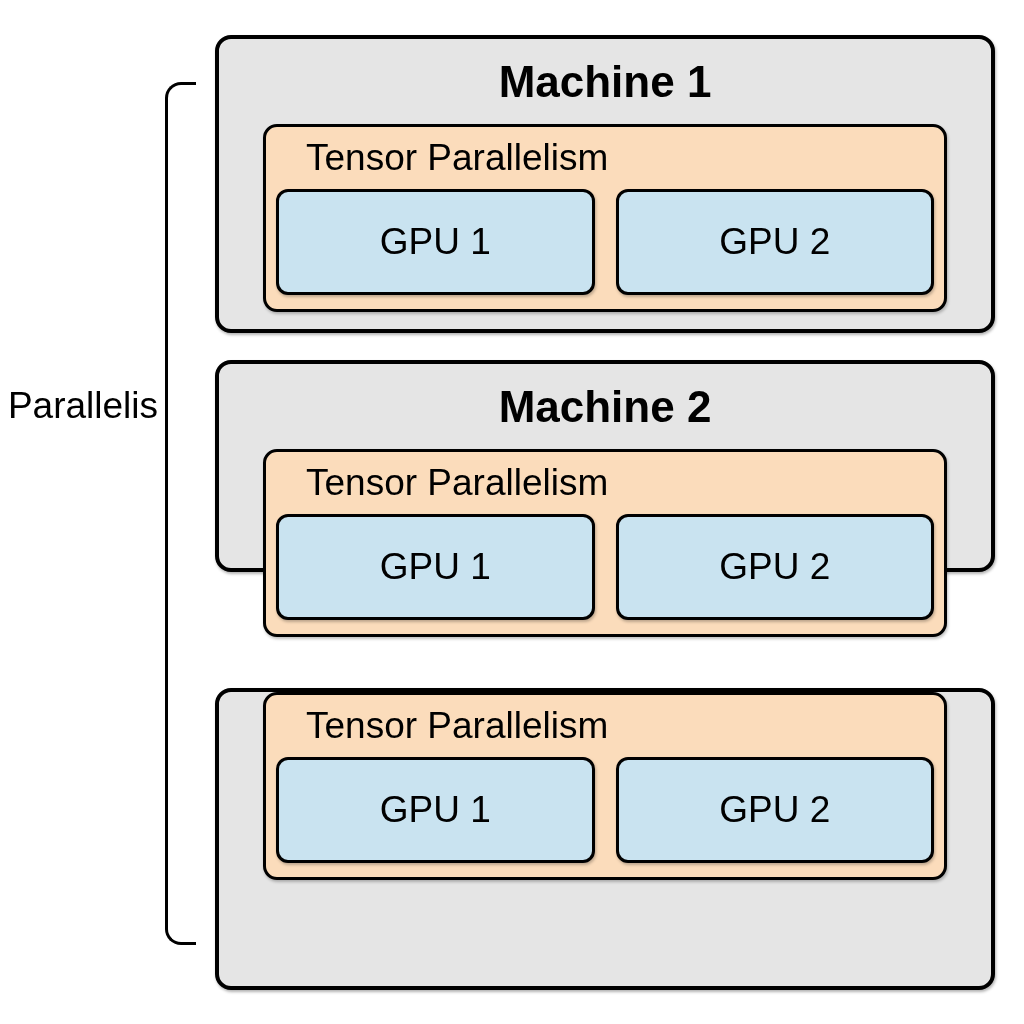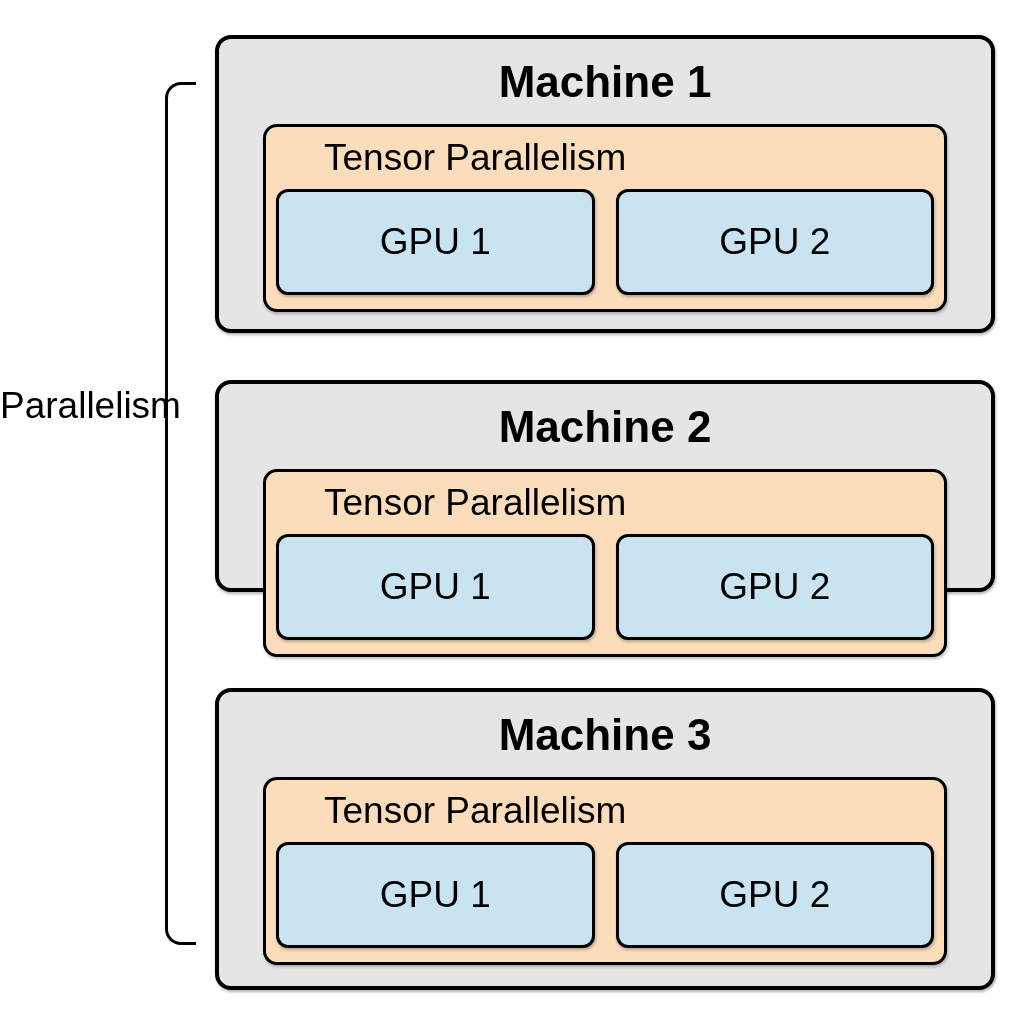--- a/index.html
+++ b/index.html
@@ -62,21 +62,21 @@
     background: #fbdcbb;
     border: 3px solid #000;
     border-radius: 14px;
     box-sizing: border-box;
     box-shadow: 1px 2px 3px rgba(0,0,0,0.25);
   }
   .tp-label {
     height: 62px;
     display: flex;
     align-items: center;
-    padding-left: 58px;
+    padding-left: 40px;
     font-size: 37px;
   }
   .gpu-row {
     display: flex;
     gap: 21px;
     margin: 0 10px;
     height: 106px;
     justify-content: center;
   }
   .gpu {
@@ -91,57 +91,56 @@
     font-size: 37px;
     box-shadow: 1px 2px 3px rgba(0,0,0,0.25);
   }
 </style>
 </head>
 <body>
 
 <div class="canvas">
 
   <div class="side-label">
-    <div>Parallelism</div>
+    <div>Parallelis</div>
   </div>
 
   <div class="bracket"></div>
 
   <div class="machine" style="top:35px; height:298px;">
     <div class="machine-title">Machine 1</div>
     <div class="tp-box">
       <div class="tp-label">Tensor Parallelism</div>
       <div class="gpu-row">
         <div class="gpu">
           <span>GPU 1</span>
         </div>
         <div class="gpu">
           <span>GPU 2</span>
         </div>
       </div>
     </div>
   </div>
 
-  <div class="machine" style="top:380px; height:212px;">
+  <div class="machine" style="top:360px; height:212px;">
     <div class="machine-title">Machine 2</div>
     <div class="tp-box">
       <div class="tp-label">Tensor Parallelism</div>
       <div class="gpu-row">
         <div class="gpu">
           <span>GPU 1</span>
         </div>
         <div class="gpu">
           <span>GPU 2</span>
         </div>
       </div>
     </div>
   </div>
 
   <div class="machine" style="top:688px; height:302px;">
-    <div class="machine-title">Machine 3</div>
     <div class="tp-box">
       <div class="tp-label">Tensor Parallelism</div>
       <div class="gpu-row">
         <div class="gpu">
           <span>GPU 1</span>
         </div>
         <div class="gpu">
           <span>GPU 2</span>
         </div>
       </div>

